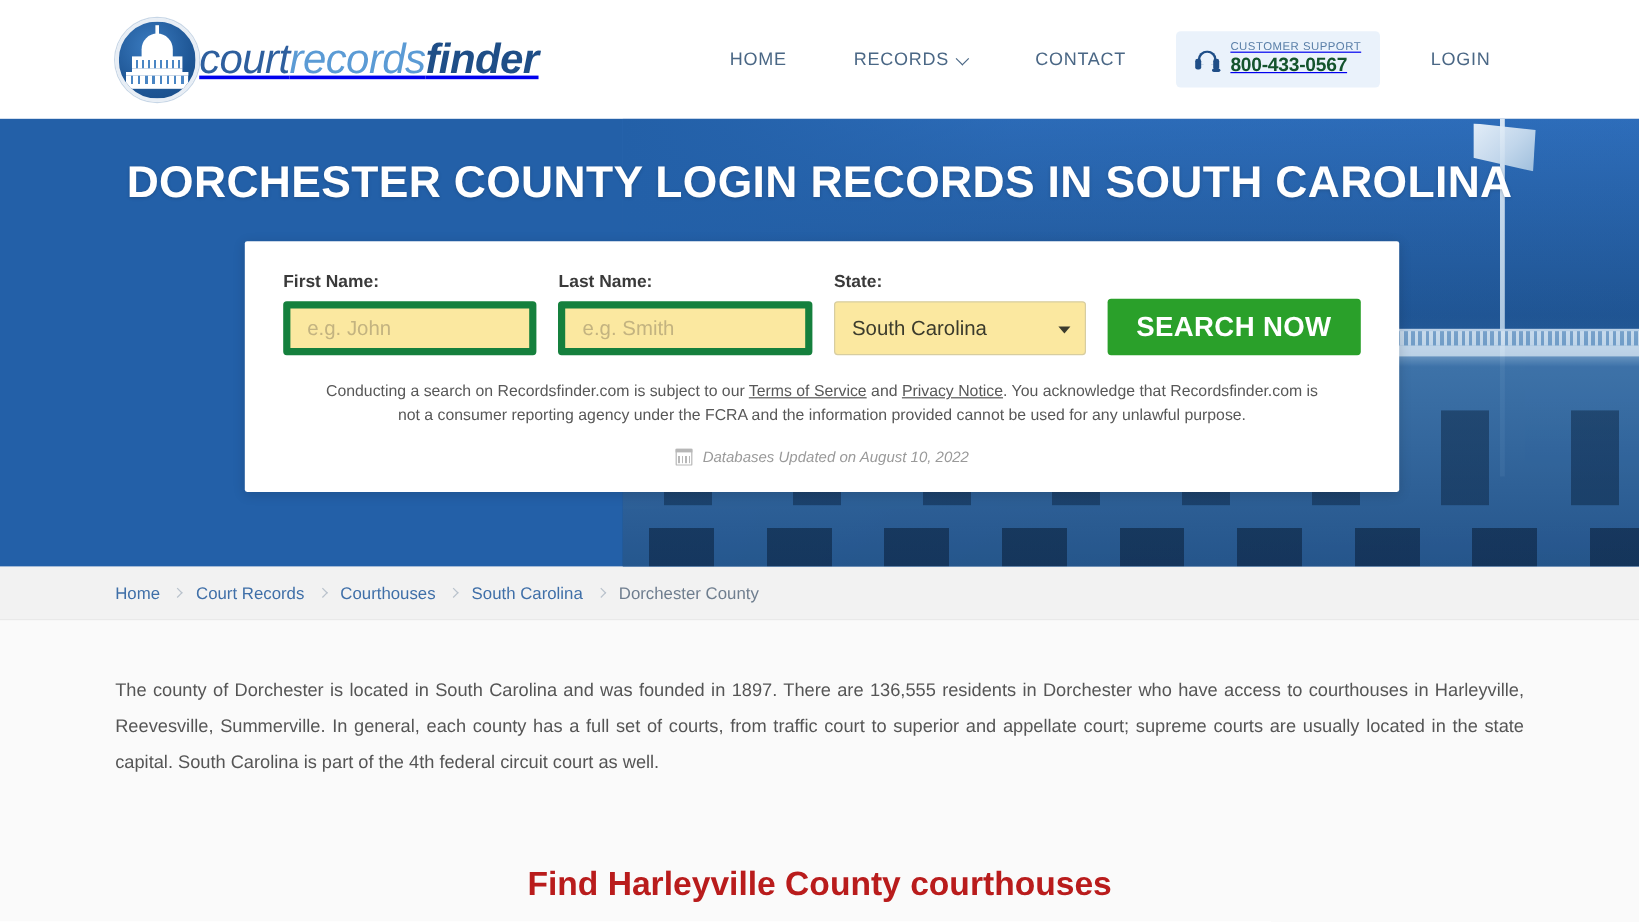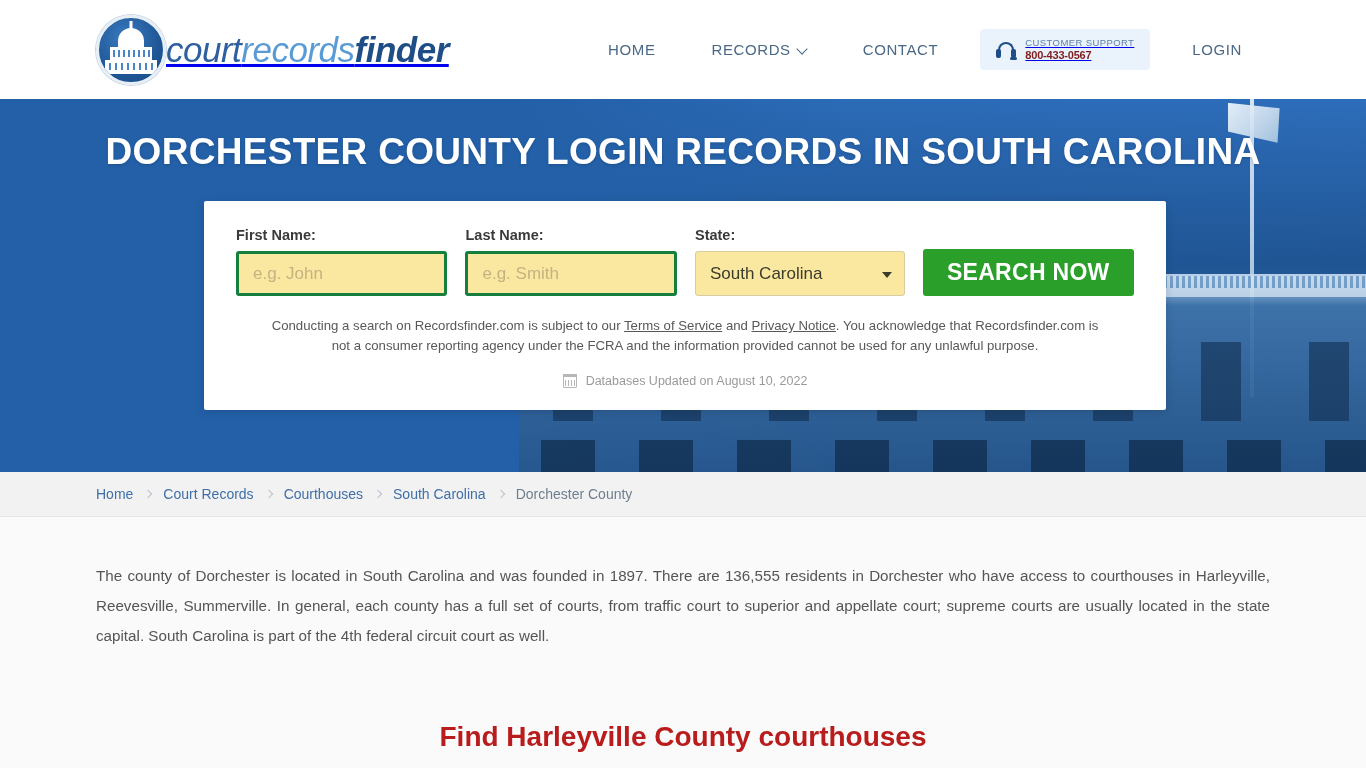--- a/index.html
+++ b/index.html
@@ -97,21 +97,21 @@
     background: #1f4e87; border-radius: 2px;
   }
   .headset .earL { left: 0px; }
   .headset .earR { right: 0px; }
   .headset .mic {
     position: absolute; right: -1px; bottom: 0px;
     width: 7px; height: 2.2px; background: #1f4e87; border-radius: 2px;
   }
   .support-txt { line-height: 1.15; }
   .support-label { font-size: 9.5px; color: #5a7fa8; letter-spacing: 0.4px; }
-  .support-phone { font-size: 11px; color: #7f1d1d; font-weight: 700; letter-spacing: -0.2px; }
+  .support-phone { font-size: 16px; color: #14532d; font-weight: 700; letter-spacing: -0.2px; }
 
   
   .hero {
     height: 373px; position: relative; overflow: hidden;
     background: #2360a8;
   }
   .hero-photo {
     position: absolute; right: 0; top: 0; width: 62%; height: 100%;
     background:
       linear-gradient(90deg, #2360a8 0%, rgba(35,96,168,0.82) 12%, rgba(35,96,168,0.30) 38%, rgba(35,96,168,0.12) 100%),
@@ -175,21 +175,21 @@
     padding: 26px 32px 22px;
     box-shadow: 0 2px 10px rgba(0,0,0,0.14);
   }
   .fields { display: flex; align-items: flex-end; gap: 18px; }
   .fgroup { display: flex; flex-direction: column; }
   .fgroup.fn, .fgroup.ln { width: 217px; }
   .fgroup.st { width: 215px; }
   .flabel { font-size: 14.5px; font-weight: 700; color: #3a3a3a; margin-bottom: 8px; }
   .finput {
     height: 45px; width: 100%;
-    background: #fbe8a0; border: 3px solid #15803d; border-radius: 3px;
+    background: #fbe8a0; border: 6px solid #15803d; border-radius: 3px;
     padding: 16px 14px; font-size: 17px; color: #4a4430;
     font-family: "Liberation Sans", sans-serif; outline: none;
   }
   .finput::placeholder { color: #c3b380; }
   .fselect {
     height: 45px; width: 100%;
     background: #fbe8a0; border: 1px solid #d7cda0; border-radius: 3px;
     padding: 0 30px 0 14px; font-size: 17px; color: #3b3b2c;
     font-family: "Liberation Sans", sans-serif;
     -webkit-appearance: none; appearance: none; outline: none;
@@ -209,21 +209,21 @@
   }
   .disclaimer {
     margin-top: 20px; text-align: center;
     font-size: 13.2px; color: #585858; line-height: 1.55;
     padding: 0 30px;
   }
   .disclaimer a { color: #585858; text-decoration: underline; }
   .updated {
     margin-top: 17px; text-align: center;
     font-size: 12.5px; color: #9a9a9a;
-    display: flex; align-items: center; justify-content: center; gap: 9px;
+    display: flex; align-items: center; justify-content: center; gap: 9px; font-style: italic;
   }
   .cal {
     width: 14px; height: 14px; border: 1.6px solid #b7b7b7;
     border-radius: 1px; position: relative; flex: none;
   }
   .cal:before {
     content: ""; position: absolute; left: -1px; right: -1px; top: -1px;
     height: 3.5px; background: #b7b7b7;
   }
   .cal:after {

